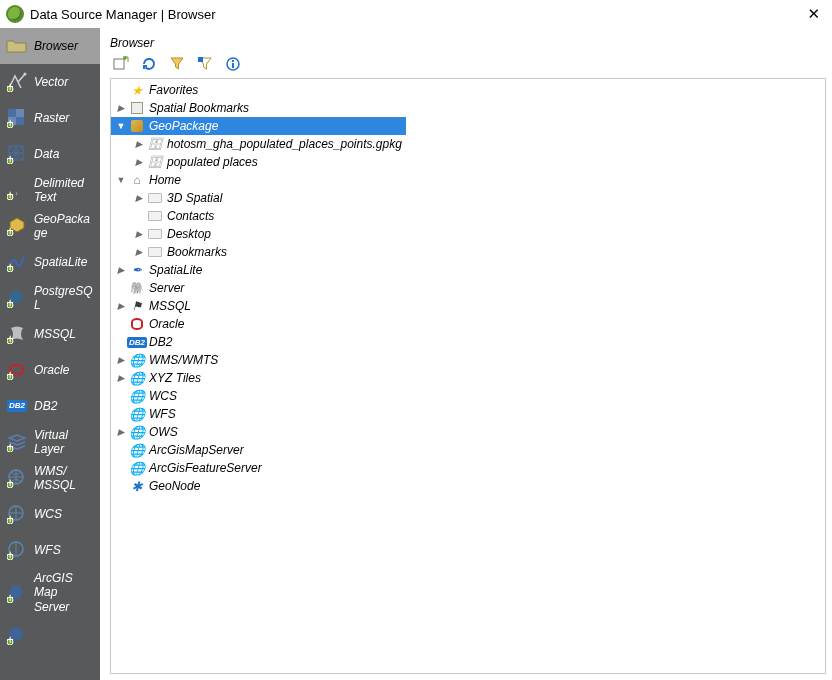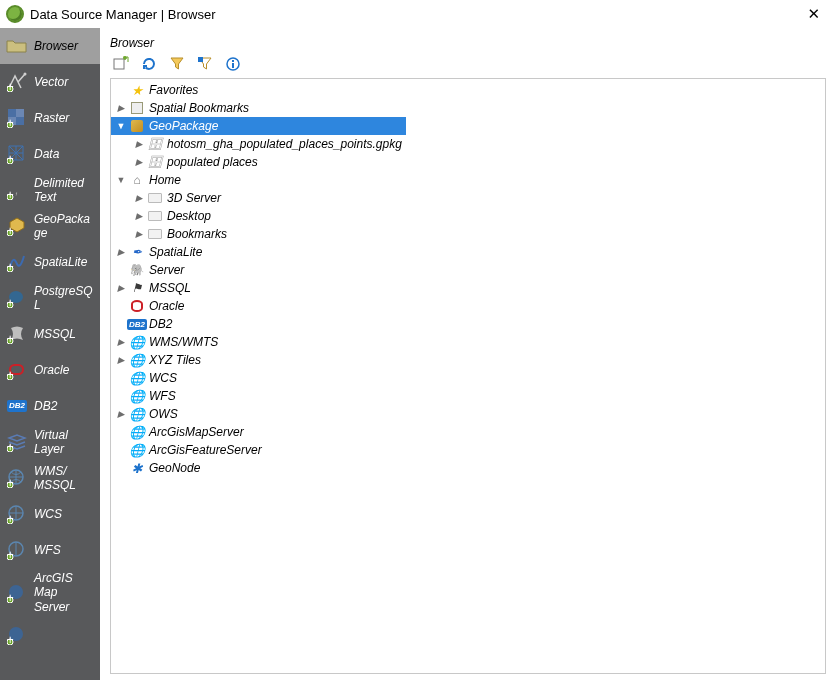--- a/index.html
+++ b/index.html
@@ -302,27 +302,34 @@
           <span class="nicon">
             <span class="ic-home">⌂</span>
           </span>
           <span>Home</span>
         </div>
       <div class="node ind2">
           <span class="arrow">▶</span>
           <span class="nicon">
             <span class="ic-fold"></span>
           </span>
-          <span>3D Server</span>
-        </div>
-      <div class="node ind2">
-          <span class="arrow">▶</span>
+          <span>3D Spatial</span>
+        </div>
+      <div class="node ind2">
+          <span class="arrow"></span>
           <span class="nicon">
             <span class="ic-fold"></span>
           </span>
+          <span>Contacts</span>
+        </div>
+      <div class="node ind2">
+          <span class="arrow">▶</span>
+          <span class="nicon">
+            <span class="ic-fold"></span>
+          </span>
           <span>Desktop</span>
         </div>
       <div class="node ind2">
           <span class="arrow">▶</span>
           <span class="nicon">
             <span class="ic-fold"></span>
           </span>
           <span>Bookmarks</span>
         </div>
       <div class="node ind1">

